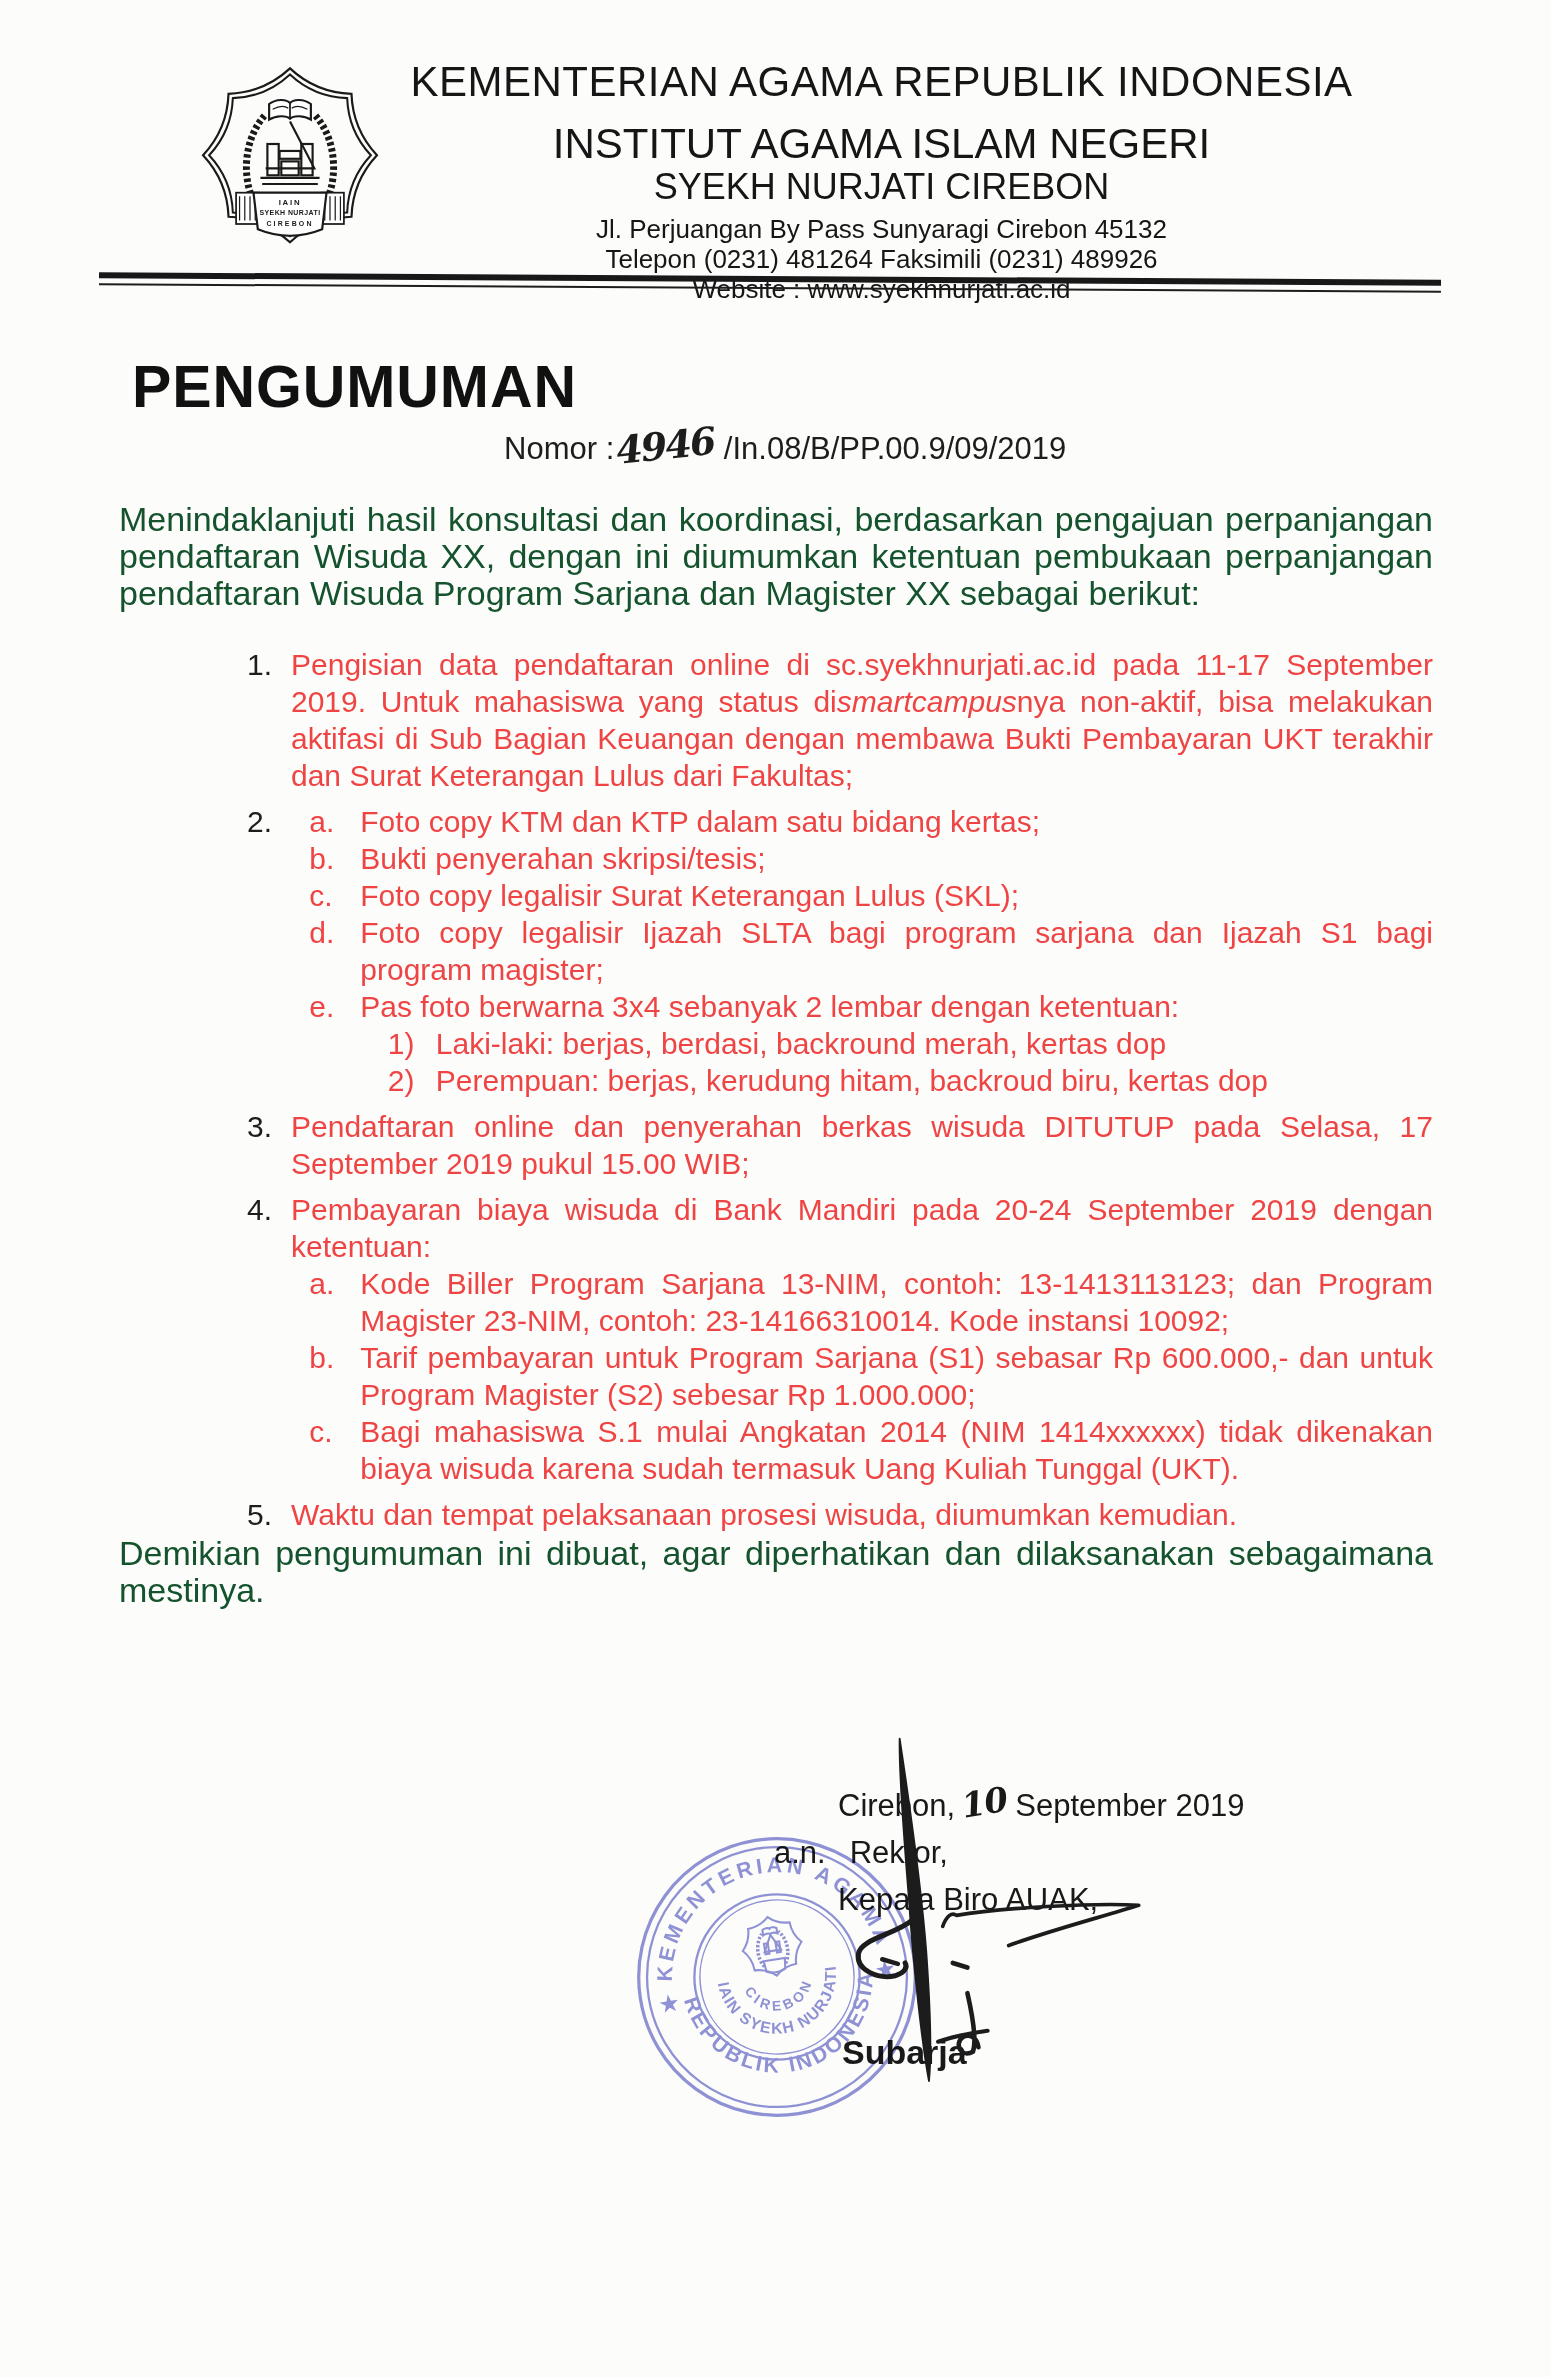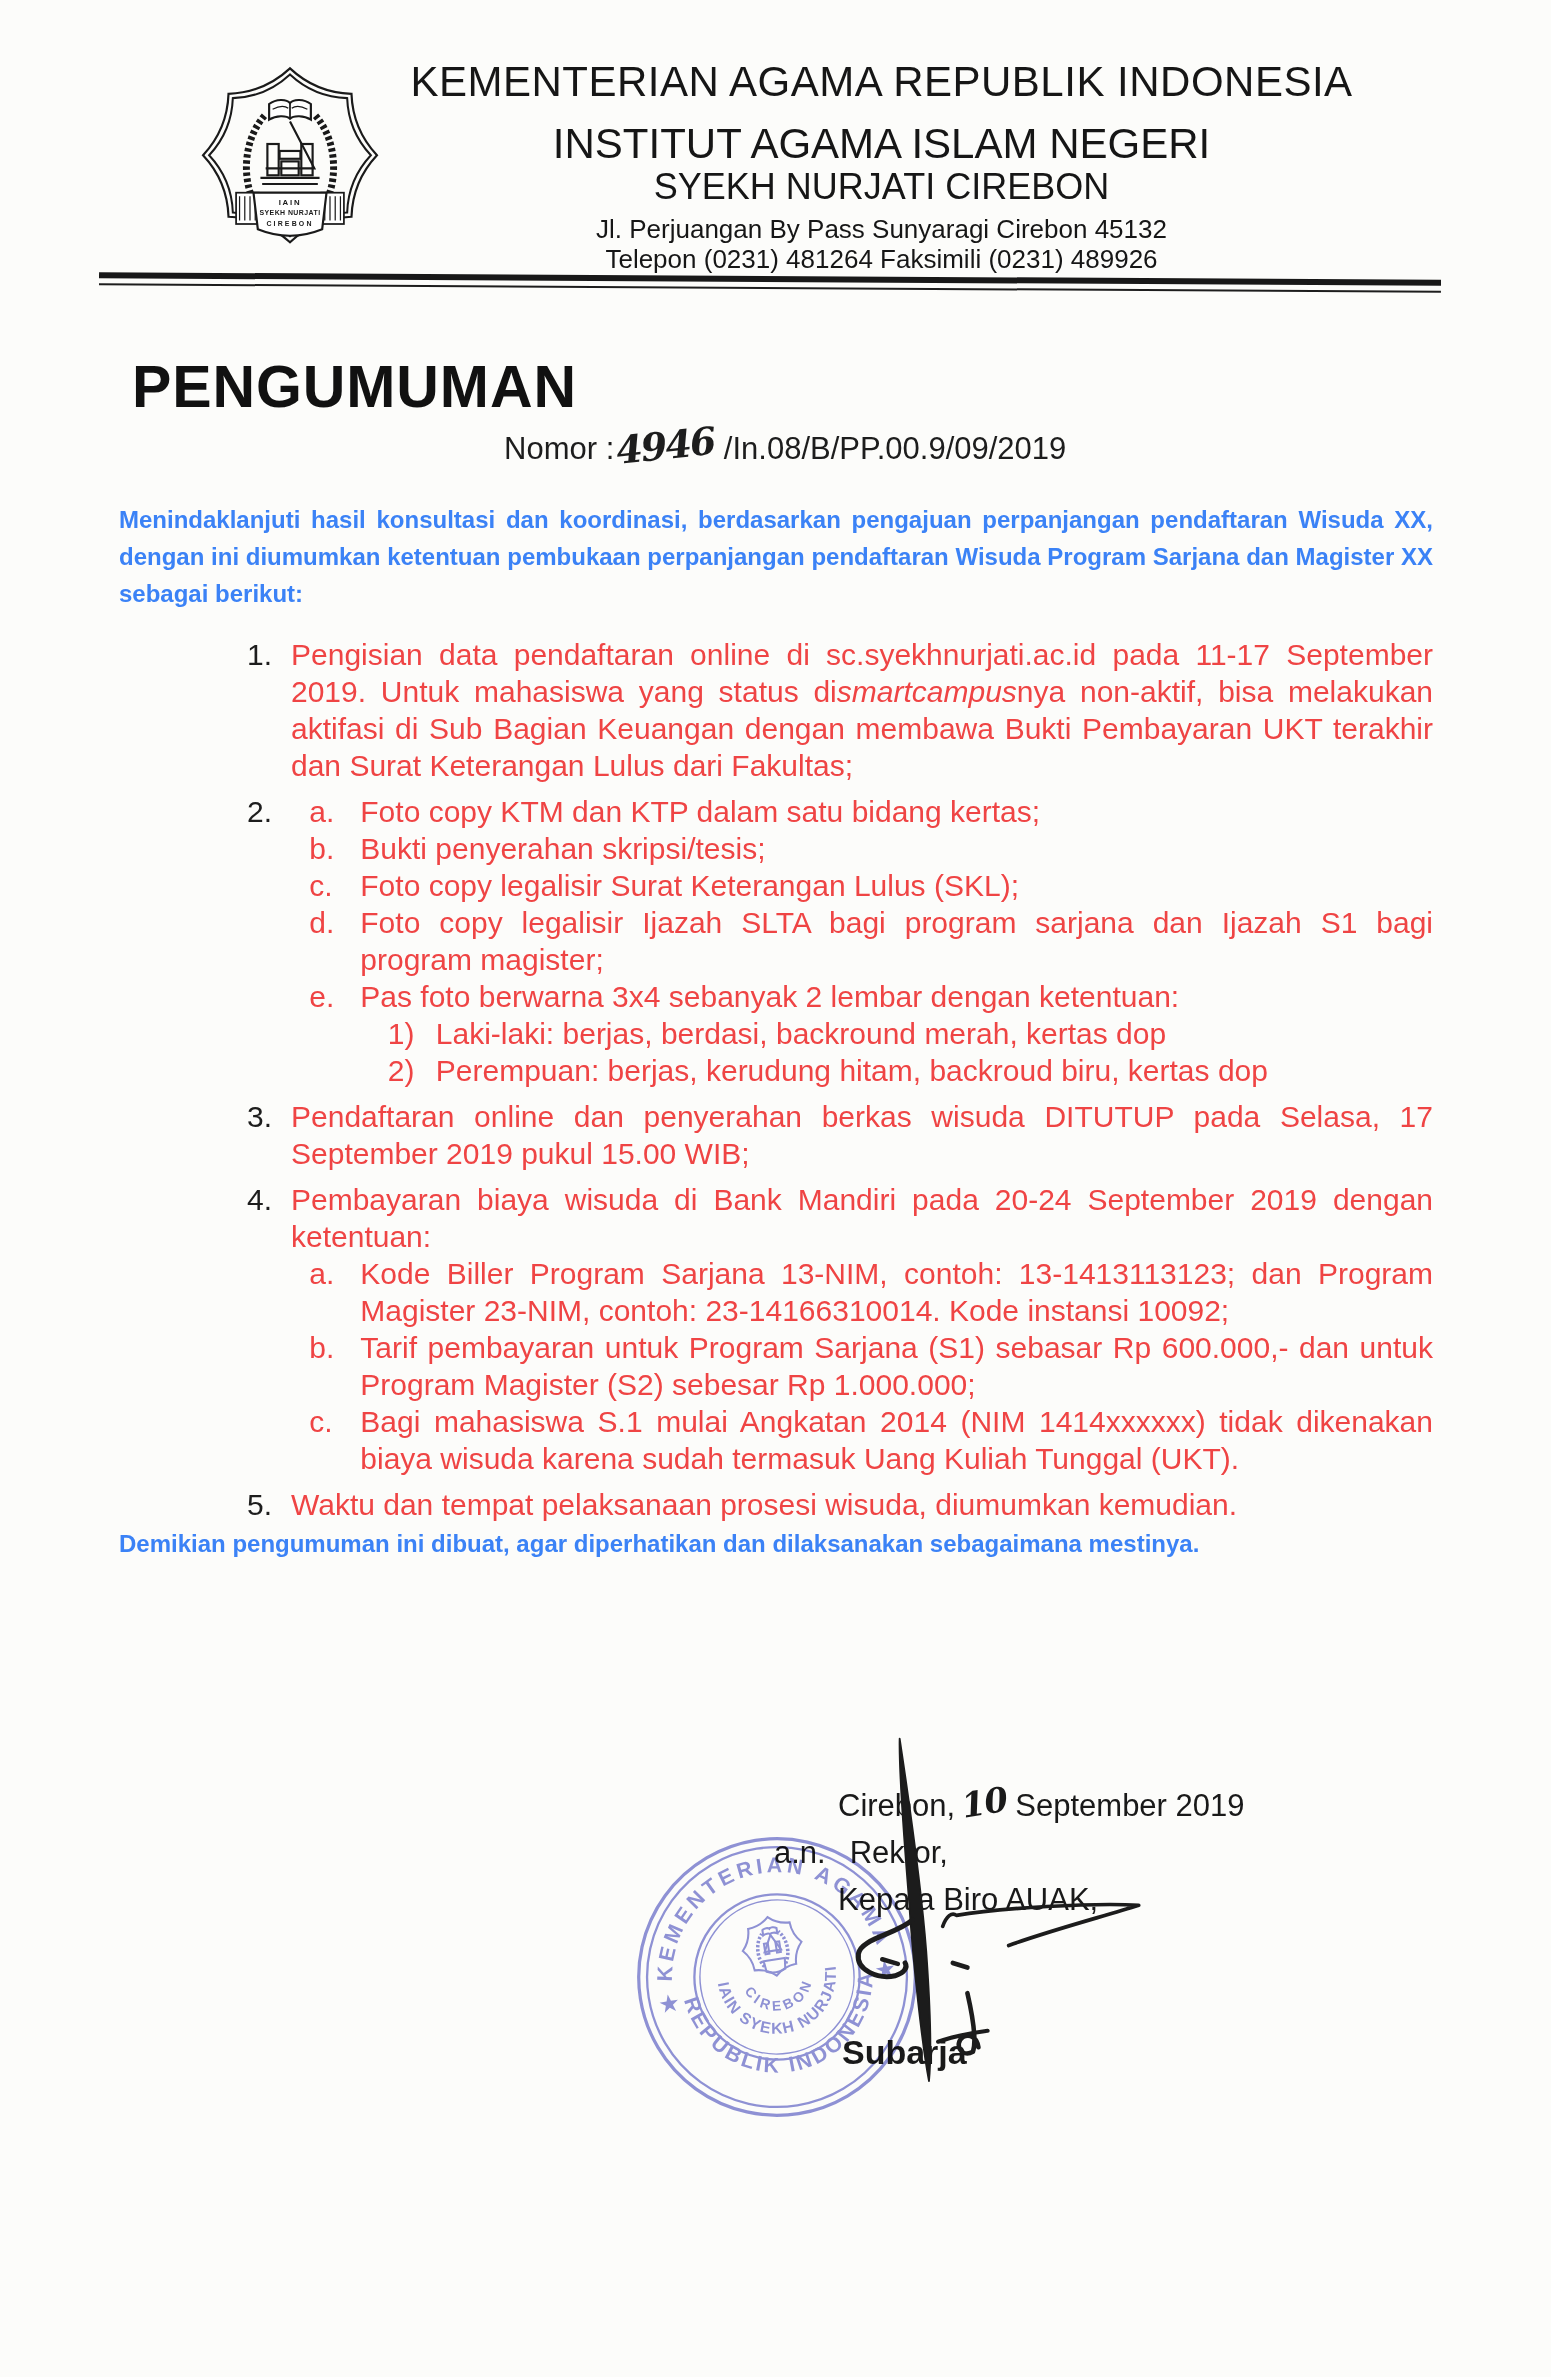--- a/index.html
+++ b/index.html
@@ -38,21 +38,21 @@
   }
   .hw{
     display:inline-block;
     font-family:"DejaVu Serif","Liberation Serif",serif;
     font-style:italic;font-weight:600;
     transform:rotate(-6deg);
   }
   .hw-num{font-size:38px;letter-spacing:-1.8px;margin:0 9.2px 0 1.8px;}
   .hw-date{font-size:34px;letter-spacing:-0.9px;margin:0 7.3px;transform:rotate(-9deg) translateY(-1.8px);}
   .par{
-    font-size:24px;line-height:37px;text-align:justify;color:#3b82f6;font-weight:bold;
+    font-size:34px;line-height:37px;text-align:justify;color:#14532d;
   }
   .opening{margin-top:31px;}
   .closing{margin-top:2px;}
   
   .list{margin-top:3.7px;}
   .li{display:flex;align-items:flex-start;}
   .l1{margin:9.2px 0 0 128px;}
   .mk1{flex:0 0 44px;font-size:30px;line-height:37px;}
   .tx{flex:1 1 auto;font-size:30px;line-height:37px;text-align:justify;color:#ef4444;}
   .l2{margin:0 0 0 18.3px;}
@@ -118,20 +118,21 @@
         <text x="100" y="186" text-anchor="middle" font-size="8" font-weight="bold" letter-spacing="2.5" fill="#1a1a1a">CIREBON</text>
       </g>
     </svg>
 
     <div class="lh-text">
       <div class="lh-ministry">KEMENTERIAN AGAMA REPUBLIK INDONESIA</div>
       <div class="lh-institute">INSTITUT AGAMA ISLAM NEGERI</div>
       <div class="lh-campus">SYEKH NURJATI CIREBON</div>
       <div class="lh-addr">Jl. Perjuangan By Pass Sunyaragi Cirebon 45132</div>
       <div class="lh-sub">Telepon (0231) 481264 Faksimili (0231) 489926</div>
+      <div class="lh-sub">Website : www.syekhnurjati.ac.id</div>
     </div>
   </header>
 
   <div class="rule"></div>
 
   <main class="main">
     <h1 class="title">PENGUMUMAN</h1>
 
     <div class="nomor">
       <span>Nomor :</span><span class="hw hw-num">4946</span><span>/In.08/B/PP.00.9/09/2019</span>

